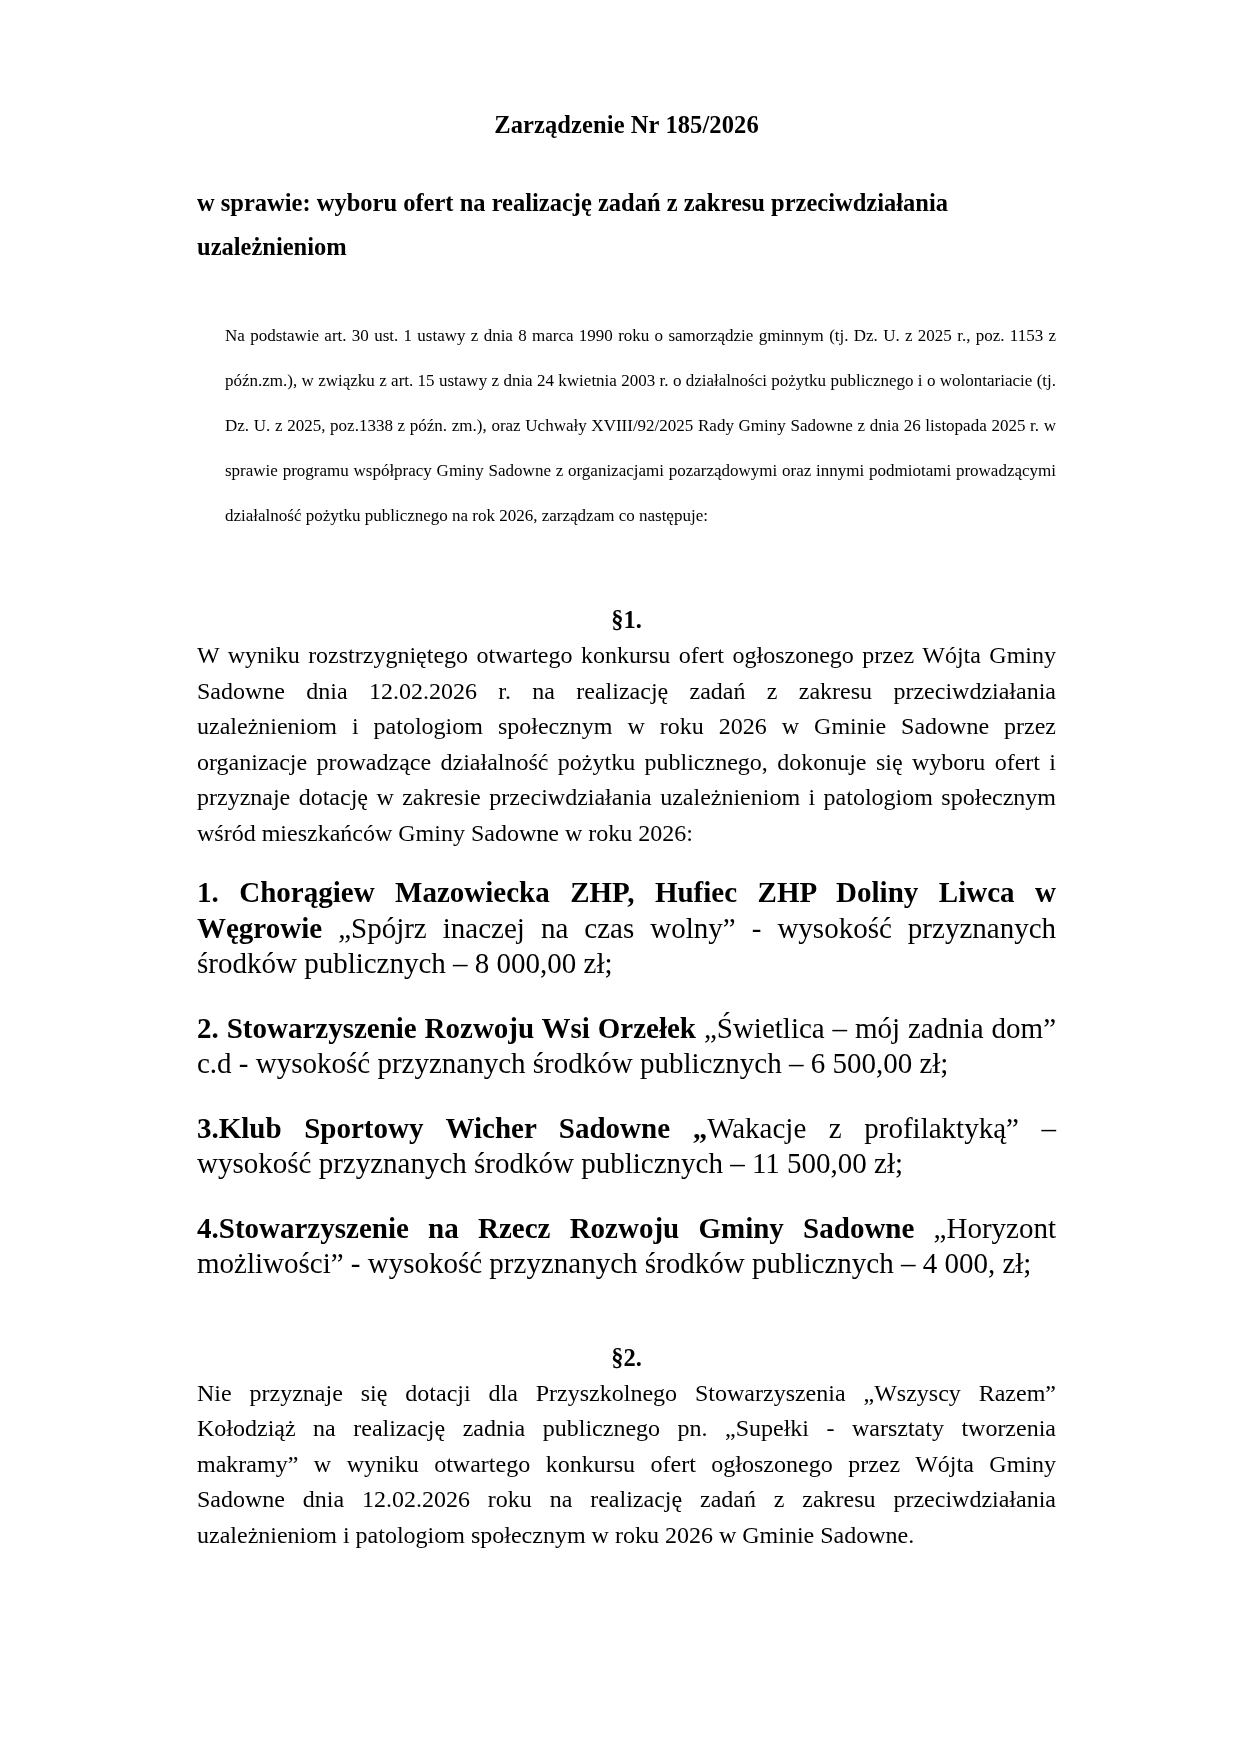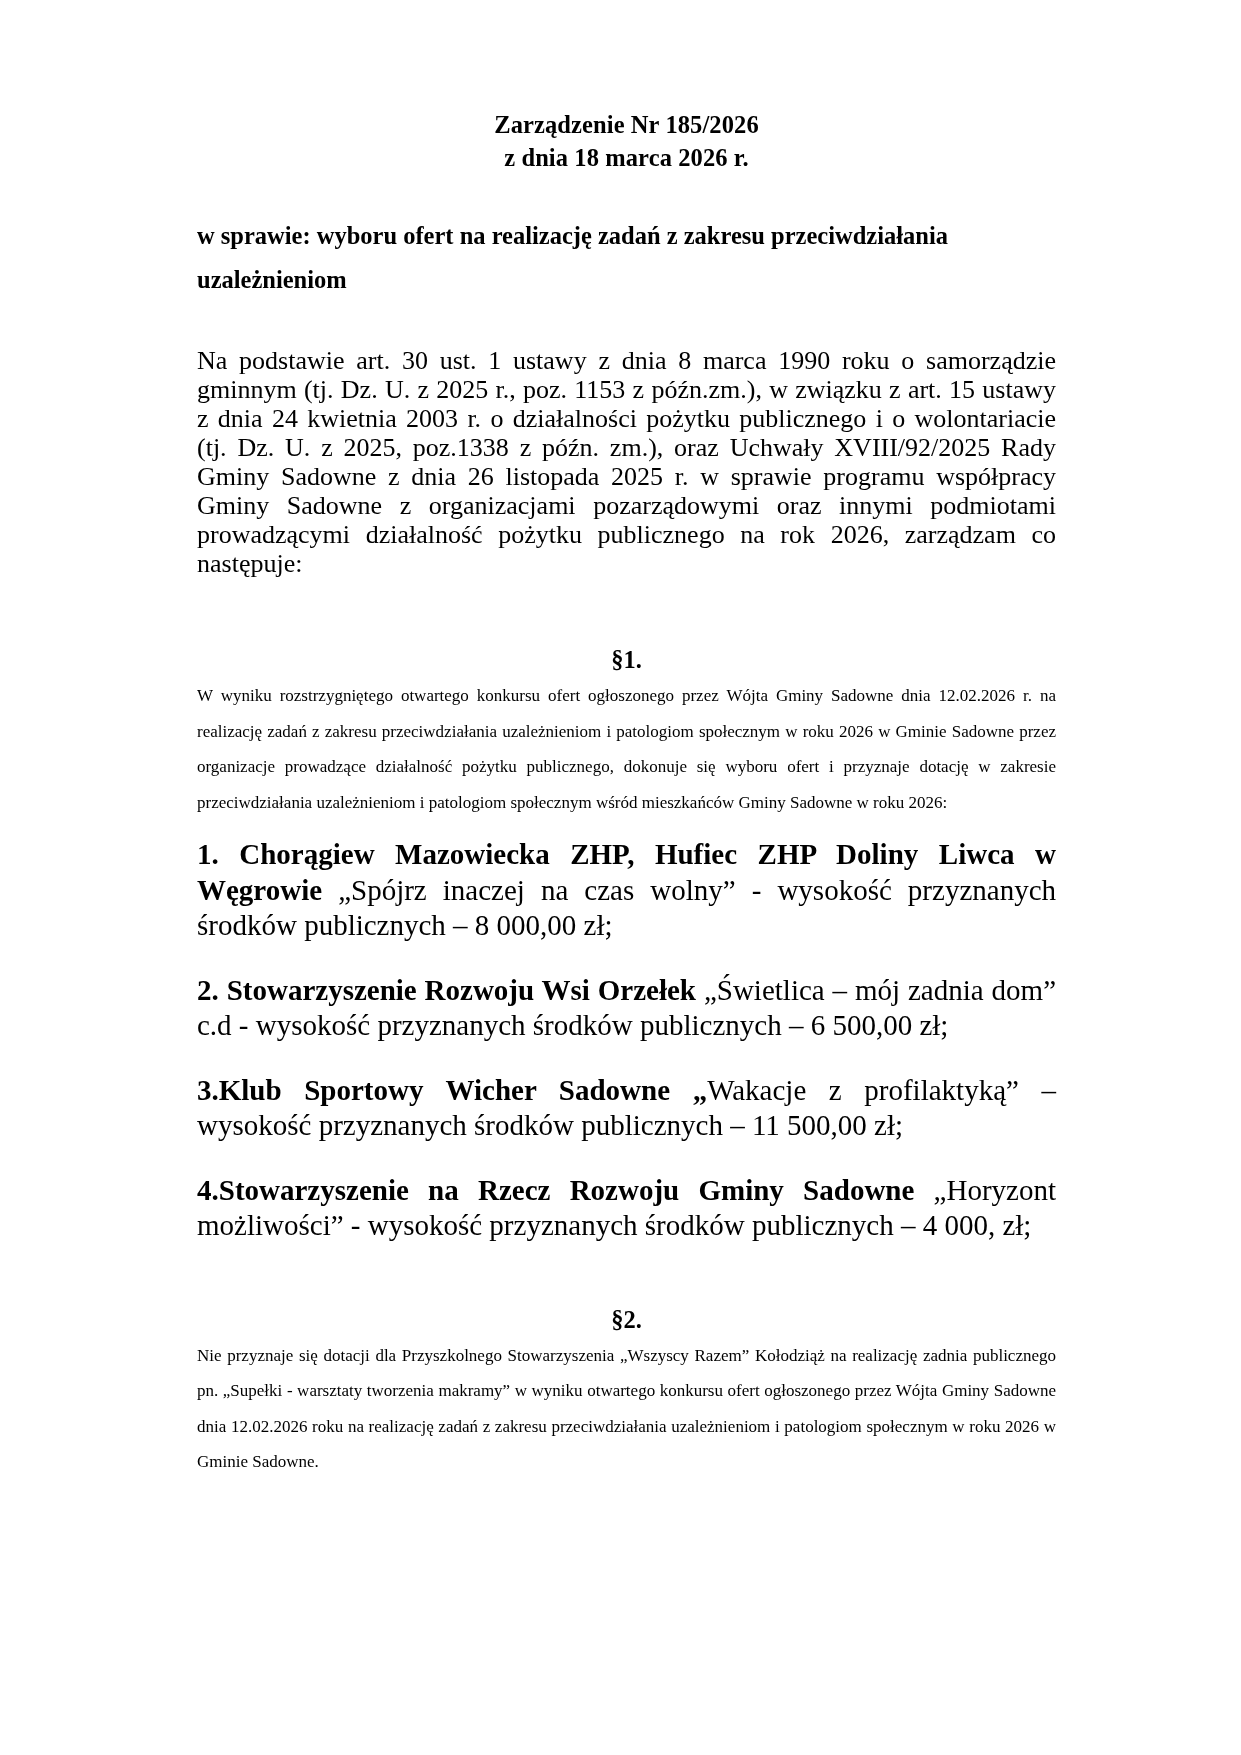--- a/index.html
+++ b/index.html
@@ -36,57 +36,57 @@
     font-weight: bold;
     font-size: 24.5px;
     line-height: 44px;
     margin-top: 40px;
   }
   .subject .tline {
     display: block;
   }
   .body-par {
     text-align: justify;
-    font-size: 26px;
-    line-height: 29px;
+    font-size: 17px;
+    line-height: 45px;
     margin-top: 44px;
     hyphens: none;
+    margin-left: 28px;
   }
   .section-mark {
     text-align: center;
     font-weight: bold;
     font-size: 24.5px;
     line-height: 32px;
   }
   .gap-before-s1 { margin-top: 66px; }
   .gap-before-s2 { margin-top: 60px; }
   .par {
     text-align: justify;
-    font-size: 17px;
+    font-size: 24px;
     line-height: 35.5px;
     margin-top: 2px;
   }
   .grant-item {
     text-align: justify;
     font-size: 29px;
     line-height: 35.5px;
     margin-top: 12px;
   }
   .grant-item .org { font-weight: bold; }
   .grant-item .bq { font-weight: bold; }
   b, .bold { font-weight: normal; }
 </style>
 </head>
 <body>
 
 <div class="page">
 
   <div class="doc-title">
     <span class="tline">Zarządzenie Nr 185/2026</span>
-    <span class="tline">z dnia 18 marca 2026 r.</span>
   </div>
 
   <div class="subject">
     <span class="tline">w sprawie: wyboru ofert na realizację zadań z zakresu przeciwdziałania uzależnieniom</span>
   </div>
 
   <p class="body-par">Na podstawie art. 30 ust. 1 ustawy z dnia 8 marca 1990 roku o samorządzie gminnym (tj. Dz. U. z 2025 r., poz. 1153 z późn.zm.), w związku z art. 15 ustawy z dnia 24 kwietnia 2003 r. o działalności pożytku publicznego i o wolontariacie (tj. Dz. U. z 2025, poz.1338 z późn. zm.), oraz Uchwały XVIII/92/2025 Rady Gminy Sadowne z dnia 26 listopada 2025 r.   w sprawie programu współpracy Gminy Sadowne z organizacjami pozarządowymi oraz innymi podmiotami prowadzącymi działalność pożytku publicznego na rok 2026, zarządzam co następuje:</p>
 
   <div class="section-mark gap-before-s1">§1.</div>
 

